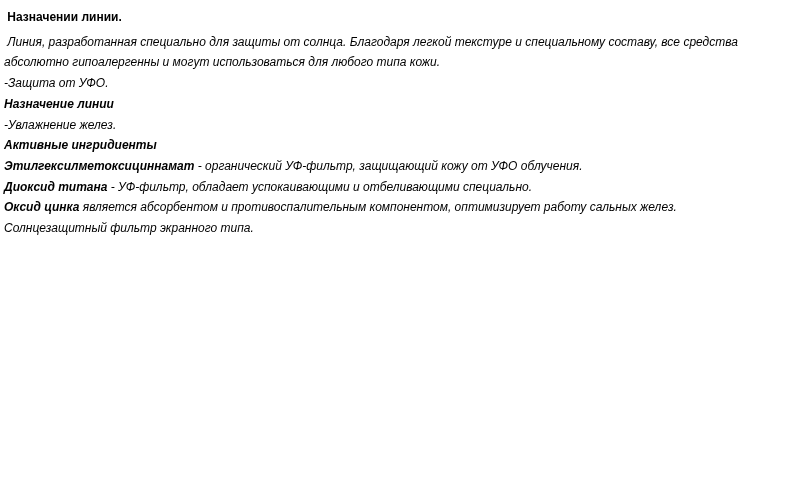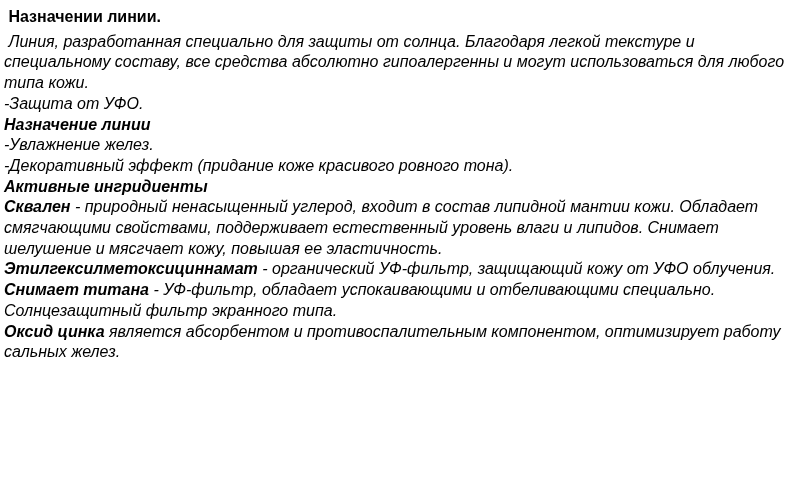--- a/index.html
+++ b/index.html
@@ -9,21 +9,21 @@
   body {
     width: 800px;
     height: 480px;
     overflow: hidden;
     background: #ffffff;
     color: #000000;
     font-family: "Liberation Sans", sans-serif;
   }
   .doc {
     padding: 7px 3px 0 4px;
-    font-size: 16px;
+    font-size: 12px;
     line-height: 20.7px;
   }
   .doc p {
     margin: 0;
     white-space: pre-wrap; 
   }
   .doc p.heading {
     margin-bottom: 4px;
   }
   .b { font-weight: bold; }
@@ -31,20 +31,18 @@
 </style>
 </head>
 <body style="background: rgb(255, 255, 255); color: rgb(0, 0, 0);">
 
 <main class="doc" id="doc-root">
     <p class="heading"><span class="b"> Назначении линии.</span></p>
     <p><span class="i"> Линия, разработанная специально для защиты от солнца. Благодаря легкой текстуре и специальному составу, все средства абсолютно гипоалергенны и могут использоваться для любого типа кожи.</span></p>
     <p><span class="i">-Защита от УФО.</span></p>
     <p><span class="b i">Назначение линии</span></p>
     <p><span class="i">-Увлажнение желез.</span></p>
-    <p><span class="i">-Декоративный эффект (придание коже красивого ровного тона).</span></p>
     <p><span class="b i">Активные ингридиенты</span></p>
-    <p><span class="b i">Сквален</span><span class="i"> - природный ненасыщенный углерод, входит в состав липидной мантии кожи. Обладает смягчающими свойствами, поддерживает естественный уровень влаги и липидов. Снимает шелушение и мясгчает кожу, повышая ее эластичность.</span></p>
     <p><span class="b i">Этилгексилметоксициннамат</span><span class="i"> - органический УФ-фильтр, защищающий кожу от УФО облучения.</span></p>
-    <p><span class="b i">Снимает титана</span><span class="i"> - УФ-фильтр, обладает успокаивающими и отбеливающими специально.</span></p>
+    <p><span class="b i">Диоксид титана</span><span class="i"> - УФ-фильтр, обладает успокаивающими и отбеливающими специально.</span></p>
+    <p><span class="b i">Оксид цинка</span><span class="i"> является абсорбентом и противоспалительным компонентом, оптимизирует работу сальных желез.</span></p>
     <p><span class="i">Солнцезащитный фильтр экранного типа.</span></p>
-    <p><span class="b i">Оксид цинка</span><span class="i"> является абсорбентом и противоспалительным компонентом, оптимизирует работу сальных желез.</span></p>
   </main>
 
 </body></html>

